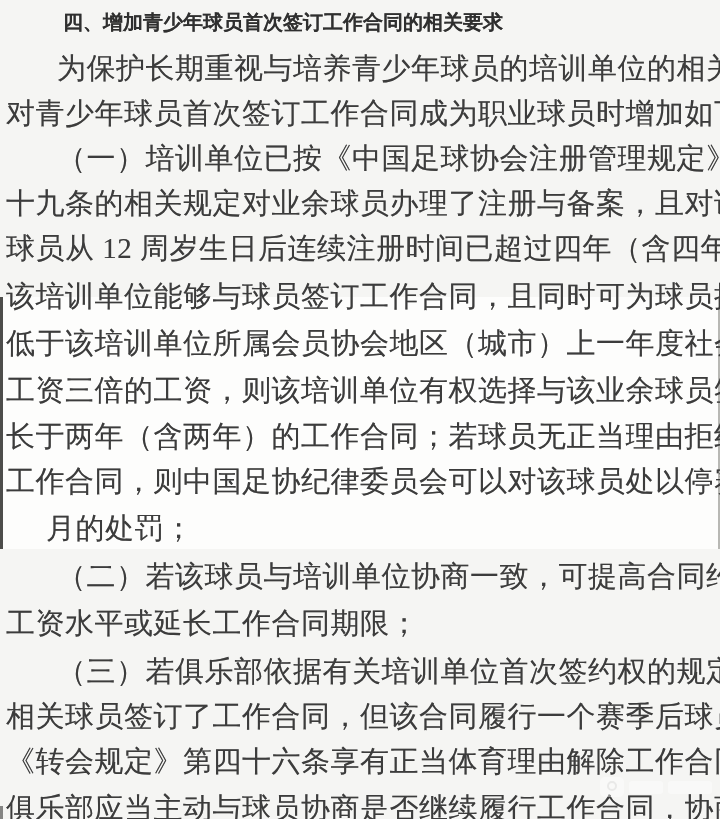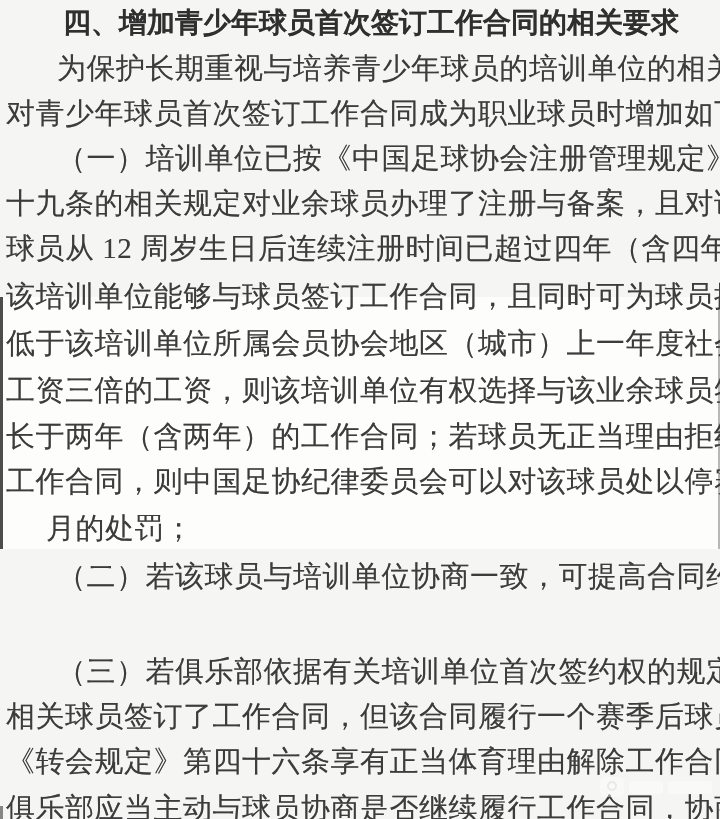--- a/index.html
+++ b/index.html
@@ -13,21 +13,21 @@
   .edge-left{position:absolute;left:0;top:297px;width:3px;height:252px;
         background:#2e2e2c;opacity:.85;}
   .edge-right{position:absolute;right:0;top:297px;width:2px;height:252px;
         background:#9a9a96;opacity:.7;}
   .edge-bottom-left{position:absolute;left:0;top:806px;width:3px;height:13px;
         background:#3a3a38;opacity:.6;}
   .line{position:absolute;white-space:nowrap;color:#3c3c3c;
         font-size:29px;line-height:33px;letter-spacing:.5px;
         text-shadow:0 0 .6px rgba(60,60,60,.45);}
   .title{font-family:"Liberation Sans","DejaVu Sans",sans-serif;
-        font-weight:bold;color:#2f2f2f;font-size:28px;letter-spacing:0;
+        font-weight:bold;color:#2f2f2f;font-size:20px;letter-spacing:0;
         text-shadow:0 0 .5px rgba(40,40,40,.6);}
   
   .watermark{position:absolute;left:600px;top:772px;width:118px;height:30px;
         display:flex;align-items:center;gap:5px;opacity:.55;pointer-events:none;}
   .wm-cam{width:24px;height:20px;background:rgba(255,255,255,.75);
         border-radius:5px;position:relative;flex:0 0 auto;}
   .wm-cam::after{content:"";position:absolute;left:7px;top:4px;width:10px;height:10px;
         border-radius:50%;border:2px solid rgba(220,220,220,.9);box-sizing:border-box;}
   .wm-block{height:13px;background:rgba(255,255,255,.7);border-radius:3px;}
   .wm-b1{width:34px;}
@@ -50,20 +50,21 @@
   <div class="line" style="top:142px;left:57px;">（一）培训单位已按《中国足球协会注册管理规定》第二</div>
   <div class="line" style="top:187px;left:6px;">十九条的相关规定对业余球员办理了注册与备案，且对该业余</div>
   <div class="line" style="top:232px;left:6px;">球员从 12 周岁生日后连续注册时间已超过四年（含四年），若</div>
   <div class="line" style="top:280px;left:6px;">该培训单位能够与球员签订工作合同，且同时可为球员提供不</div>
   <div class="line" style="top:327px;left:6px;">低于该培训单位所属会员协会地区（城市）上一年度社会平均</div>
   <div class="line" style="top:374px;left:6px;">工资三倍的工资，则该培训单位有权选择与该业余球员签订不</div>
   <div class="line" style="top:420px;left:6px;">长于两年（含两年）的工作合同；若球员无正当理由拒绝签订</div>
   <div class="line" style="top:465px;left:6px;">工作合同，则中国足协纪律委员会可以对该球员处以停赛 24 个</div>
   <div class="line" style="top:512px;left:6px;margin-left:40px;">月的处罚；</div>
   <div class="line" style="top:560px;left:57px;">（二）若该球员与培训单位协商一致，可提高合同约定的</div>
+  <div class="line" style="top:607px;left:6px;">工资水平或延长工作合同期限；</div>
   <div class="line" style="top:655px;left:57px;">（三）若俱乐部依据有关培训单位首次签约权的规定而与</div>
   <div class="line" style="top:700px;left:6px;">相关球员签订了工作合同，但该合同履行一个赛季后球员依据</div>
   <div class="line" style="top:745px;left:6px;">《转会规定》第四十六条享有正当体育理由解除工作合同的，</div>
   <div class="line" style="top:792px;left:6px;">俱乐部应当主动与球员协商是否继续履行工作合同，协商不成</div>
 
   <div class="watermark">
     <span class="wm-cam"></span>
     <span class="wm-block wm-b1"></span>
     <span class="wm-block wm-b2"></span>
   </div>

